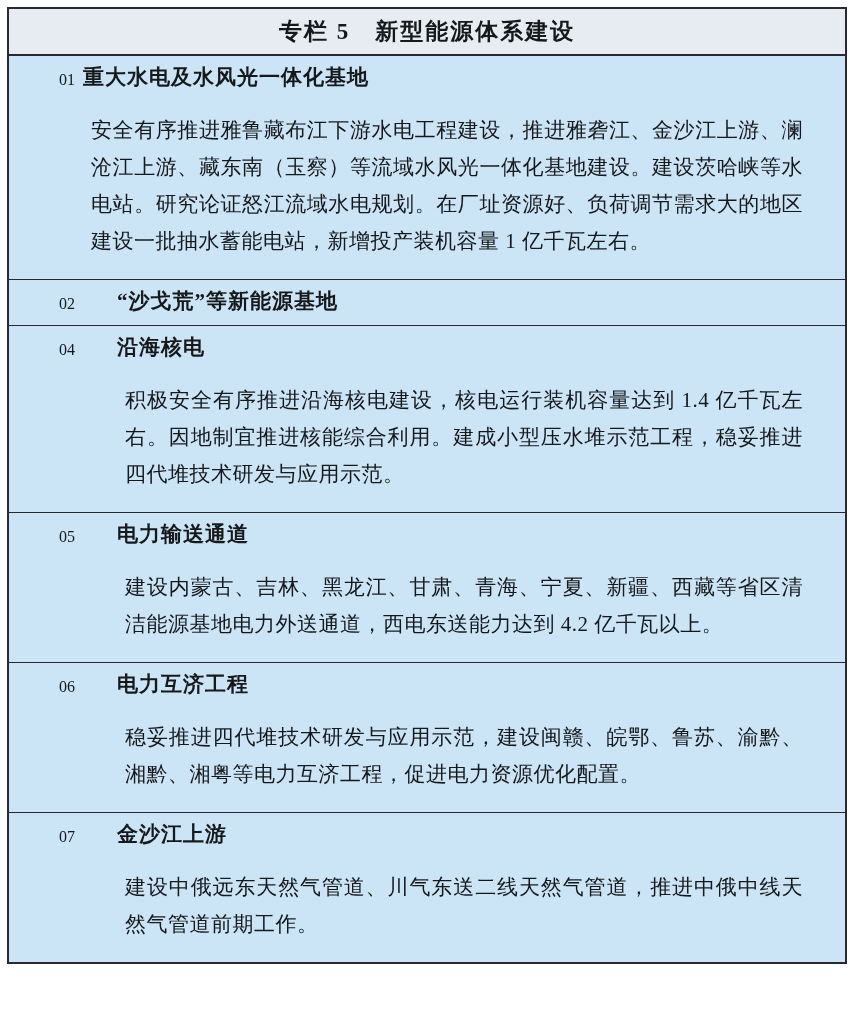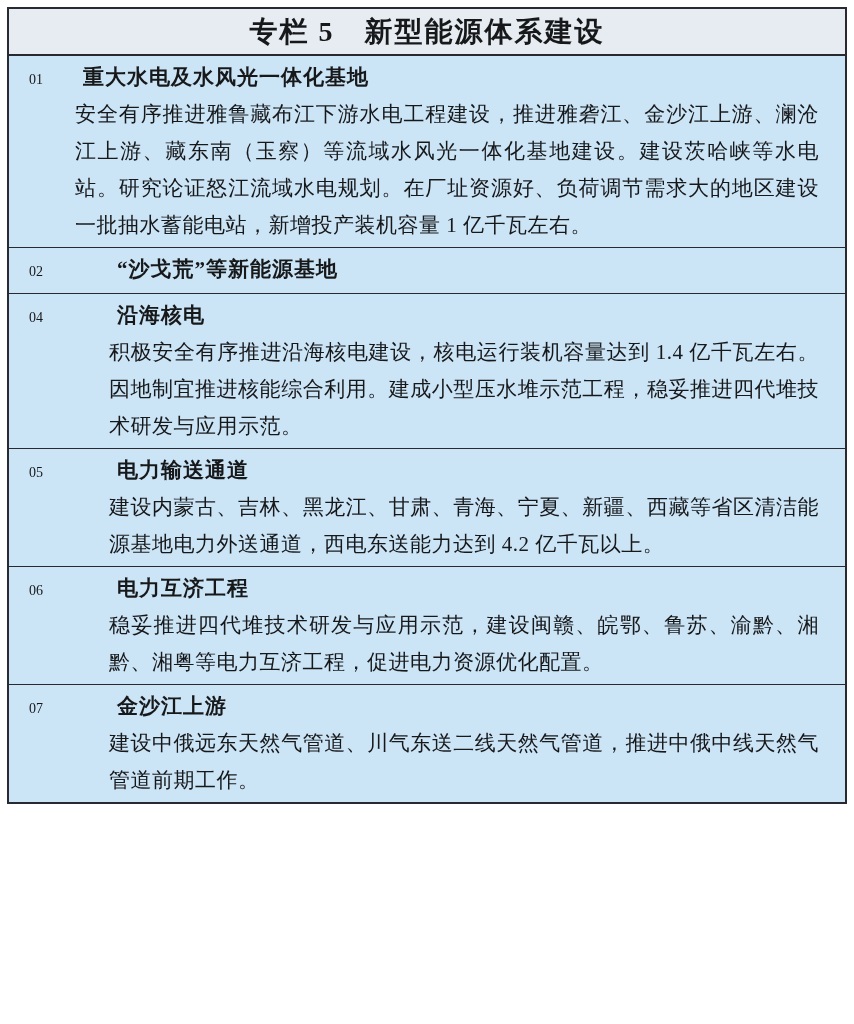--- a/index.html
+++ b/index.html
@@ -13,52 +13,53 @@
   .panel {
     margin: 7px;
     border: 2px solid #282931;
     background: #cbe4f6;
   }
   .panel-header {
     background: #e6ecf2;
     height: 45px;
     line-height: 45px;
     text-align: center;
-    font-size: 28px;
+    font-size: 23px;
     font-weight: bold;
     letter-spacing: 2px;
     border-bottom: 2px solid #282931;
   }
   .section-row {
     display: flex;
     padding: 3px 26px 3px 20px;
   }
   .section-row + .section-row {
     border-top: 1.5px solid #282931;
     gap: 34px;
   }
   .section-number {
     width: 46px;
     flex-shrink: 0;
-    font-size: 14px;
+    font-size: 16px;
     line-height: 37px;
     padding-top: 2px;
+    text-align: right;
   }
   .section-content {
     flex: 1;
     font-size: 21px;
     line-height: 37px;
   }
   .section-title {
     font-weight: bold;
     letter-spacing: 1px;
     margin-left: 8px;
   }
   .section-body {
-    margin: 0;
+    margin: 16px;
     text-align: justify;
     text-justify: inter-ideograph;
     letter-spacing: 0.5px;
   }
 </style>
 </head>
 <body>
 
 <div class="panel">
   <div class="panel-header">专栏 5　新型能源体系建设</div>

